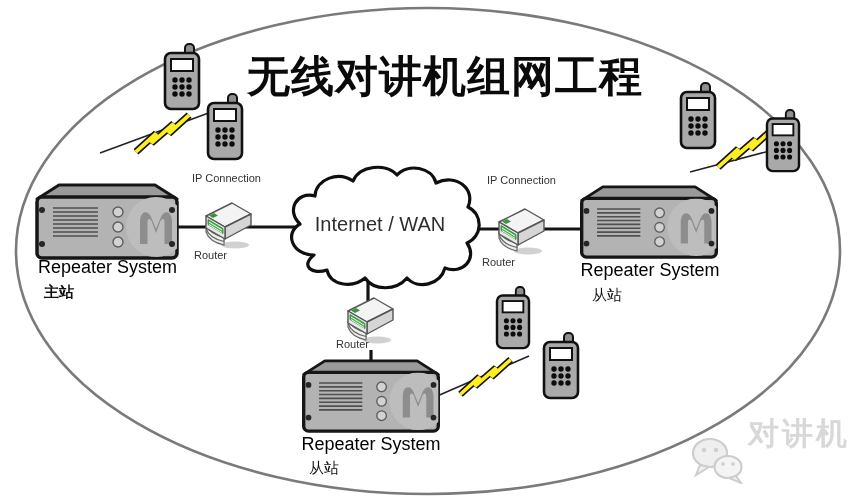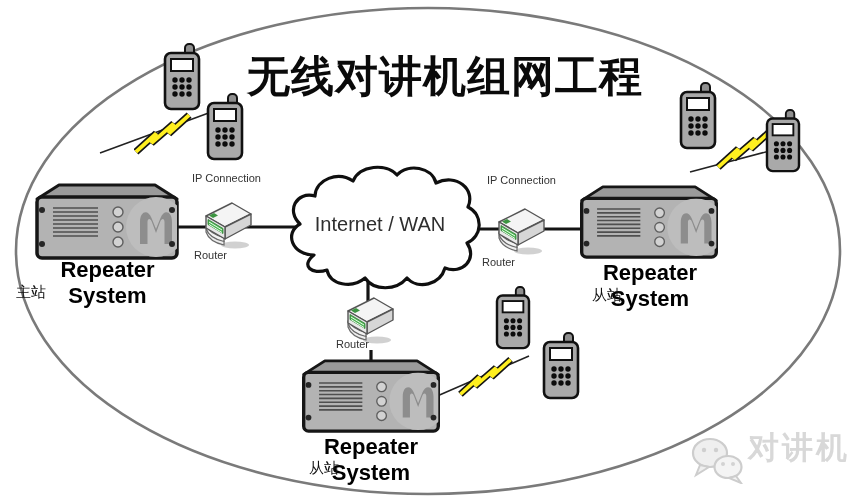--- a/index.html
+++ b/index.html
@@ -6,21 +6,21 @@
   .stage{
     position:relative;width:854px;height:500px;background:#ffffff;overflow:hidden;
     font-family:"Liberation Sans", sans-serif;
   }
   .stage svg.scene{position:absolute;left:0;top:0;}
   .lbl{position:absolute;white-space:pre-line;}
   .title{
     font-family:"Liberation Serif", serif;
     font-size:43px;font-weight:bold;color:#0a0a0a;text-align:center;letter-spacing:1px;
   }
-  .devlbl{font-size:22px;font-weight:bold;color:#000;text-align:center;}
+  .devlbl{font-size:18px;font-weight:normal;color:#000;text-align:center;}
   .role{font-size:15px;color:#111;}
   .small{font-size:11px;line-height:12px;color:#333;text-align:left;}
   .wan{font-size:20px;color:#2e2e2e;text-align:center;}
   .wm{
     font-size:31px;color:#d8d8d8;letter-spacing:3px;
     text-shadow:1px 1px 0 #ffffff;font-weight:bold;
   }
 </style>
 </head>
 <body>
@@ -149,30 +149,30 @@
     <use href="#repeater" x="299" y="358" width="144" height="75"></use>
 
     <use href="#wxlogo" x="690" y="436" width="58" height="48"></use>
   </svg>
 
   <div class="lbl wan" style="left:310px;top:213px;width:140px;">Internet / WAN</div>
 
   <div class="lbl title" style="left:230px;top:48px;width:430px;">无线对讲机组网工程</div>
 
   <div class="lbl devlbl" style="left:30px;top:257px;width:155px;">Repeater System</div>
-  <div class="lbl role" style="left:16px;top:283px;">主站</div>
+  <div class="lbl role" style="left:44px;top:283px;font-weight:bold;">主站</div>
 
   <div class="lbl devlbl" style="left:575px;top:260px;width:150px;">Repeater System</div>
   <div class="lbl role" style="left:592px;top:286px;">从站</div>
 
   <div class="lbl devlbl" style="left:296px;top:434px;width:150px;">Repeater System</div>
   <div class="lbl role" style="left:309px;top:459px;">从站</div>
 
   <div class="lbl small" style="left:192px;top:172px;width:76px;">IP Connection</div>
   <div class="lbl small" style="left:194px;top:249px;width:70px;">Router</div>
 
   <div class="lbl small" style="left:487px;top:174px;width:76px;">IP Connection</div>
   <div class="lbl small" style="left:482px;top:256px;width:70px;">Router</div>
 
   <div class="lbl small" style="left:336px;top:338px;width:70px;">Router</div>
 
-  <div class="lbl wm" style="left:748px;top:427px;">对讲机</div>
+  <div class="lbl wm" style="left:748px;top:413px;">对讲机</div>
 </div>
 
 </body></html>

